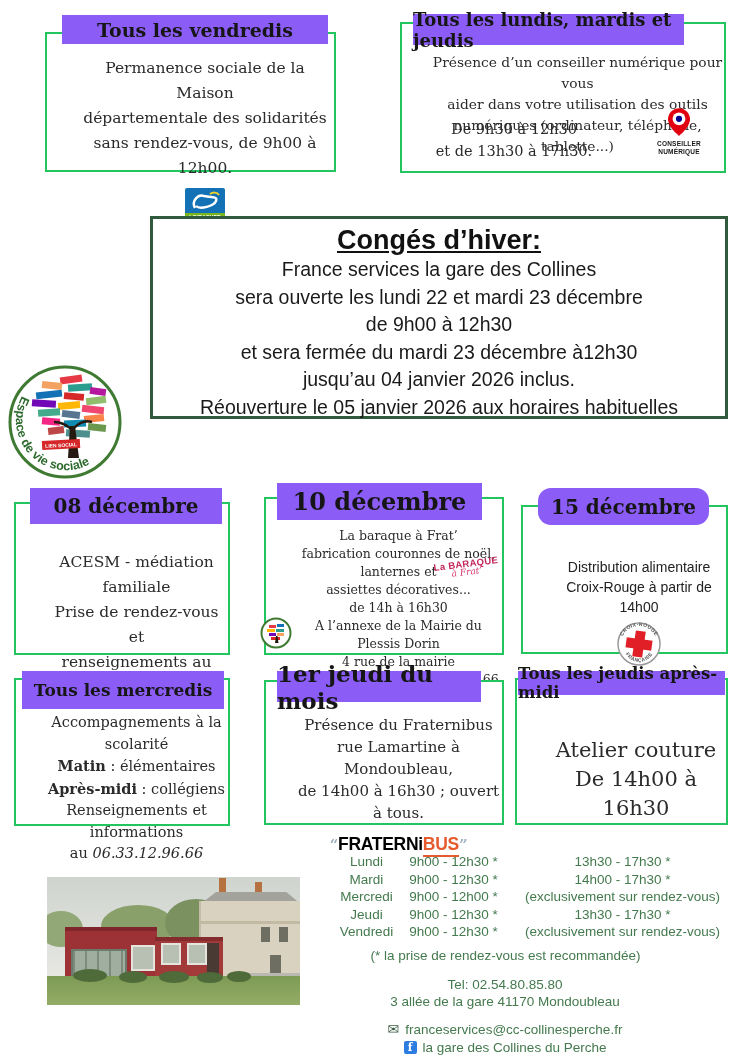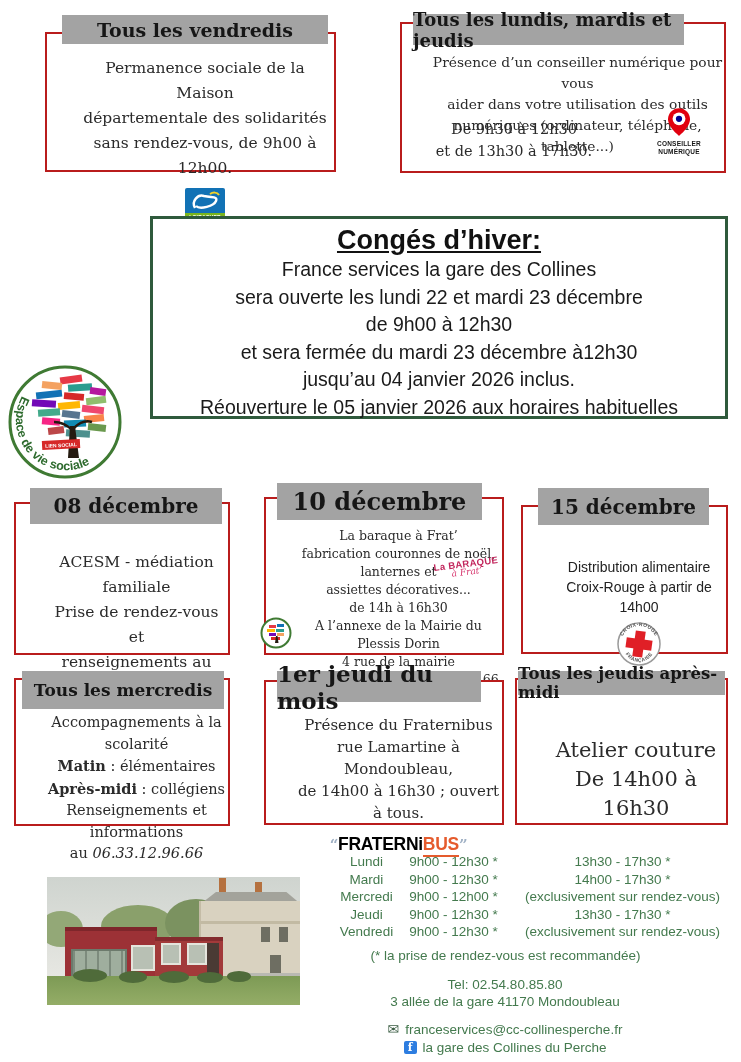--- a/index.html
+++ b/index.html
@@ -1,22 +1,22 @@
 <!DOCTYPE html>
 <html><head>
 <meta charset="utf-8">
 <style>
   html,body{margin:0;padding:0;}
   body{
     width:741px;height:1062px;position:relative;background:#ffffff;
     font-family:"Liberation Sans",sans-serif;overflow:hidden;
   }
-  .card{position:absolute;border:2px solid #b91c1c;background:#fff;box-sizing:border-box;padding-left:29px;}
+  .card{position:absolute;border:2px solid #22c55e;background:#fff;box-sizing:border-box;padding-left:29px;}
   .band{
-    position:absolute;background:#a3a3a3;display:flex;align-items:center;justify-content:center;
+    position:absolute;background:#8b5cf6;display:flex;align-items:center;justify-content:center;
     font-family:"DejaVu Serif",serif;font-weight:bold;color:#161616;box-sizing:border-box;z-index:3;
   }
   .serif{font-family:"DejaVu Serif",serif;color:#2b2b2b;}
   .center{text-align:center;}
   .b{font-weight:bold;}
   .i{font-style:italic;}
   .green-text{color:#447a4e;}
   
   .v-lines{margin-top:22px;font-size:15.5px;line-height:25px;}
   .n-lines{margin-top:28px;font-size:13.8px;line-height:21px;}
@@ -224,21 +224,21 @@
       </g>
       <text font-size="5" font-weight="bold" fill="#555555" letter-spacing="0.4">
         <textPath href="#crTop" startOffset="50%" text-anchor="middle">CROIX-ROUGE</textPath>
       </text>
       <text font-size="5" font-weight="bold" fill="#555555" letter-spacing="0.4">
         <textPath href="#crBot" startOffset="50%" text-anchor="middle">FRANÇAISE</textPath>
       </text>
     </svg>
   </div>
 </div>
-<div class="band" style="left:538px;top:488px;width:171px;height:37px;font-size:20px;">
+<div class="band" style="left:538px;top:488px;width:171px;height:37px;font-size:20px;border-radius:13px;">
   <span>15 décembre</span>
 </div>
 
 <div class="card" style="left:14px;top:678px;width:216px;height:148px;">
   <div class="serif center mer-lines">
     <div>Accompagnements à la scolarité</div>
     <div><span class="b">Matin</span><span> : élémentaires</span></div>
     <div><span class="b">Après-midi</span><span> : collégiens</span></div>
     <div>Renseignements et informations</div>
     <div><span>au </span><span class="i">06.33.12.96.66</span></div>

